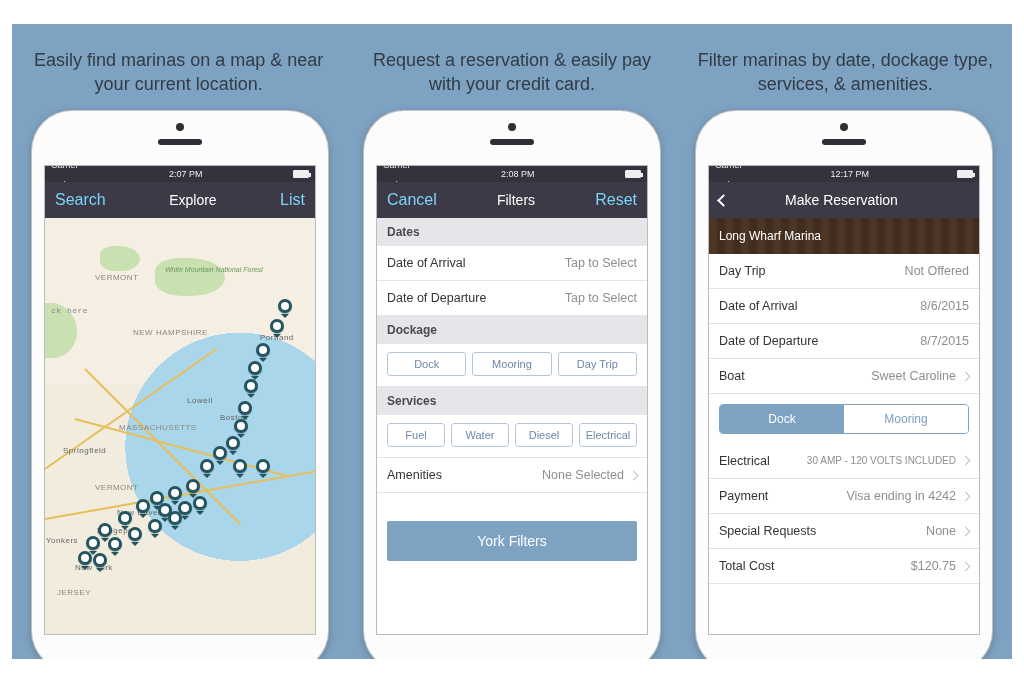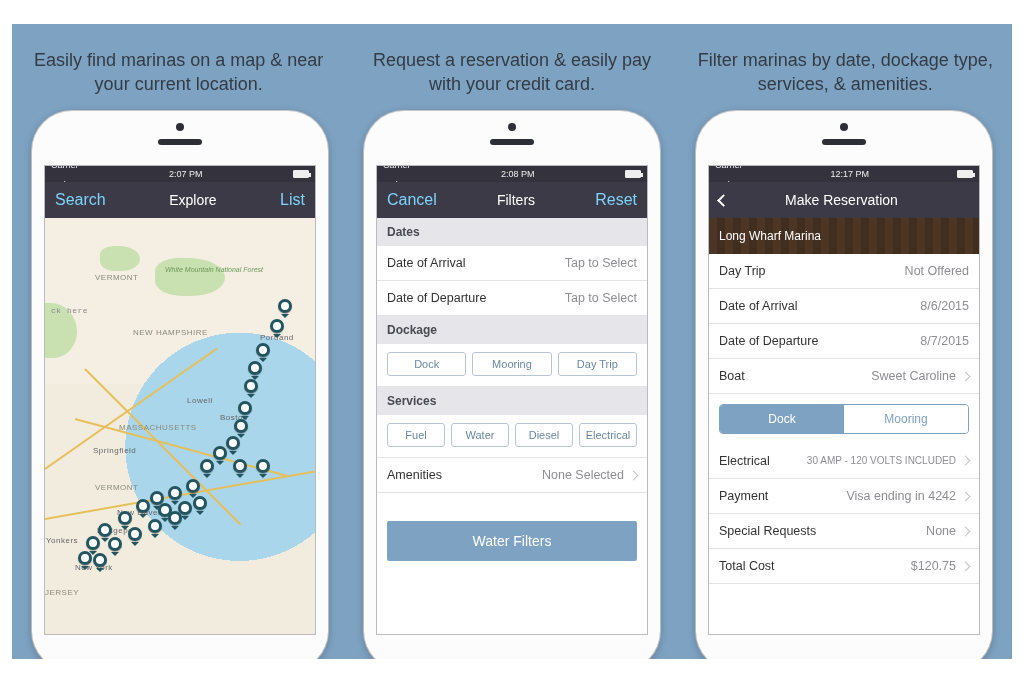--- a/index.html
+++ b/index.html
@@ -197,26 +197,26 @@
           <div class="road" style="left:0;top:300px;width:280px;transform:rotate(-10deg);"></div>
           <div class="road" style="left:0;top:250px;width:210px;transform:rotate(-35deg);"></div>
           <div class="road" style="left:30px;top:200px;width:220px;transform:rotate(15deg);"></div>
           <div class="road" style="left:40px;top:150px;width:220px;transform:rotate(45deg);"></div>
 
           <span class="landlabel" style="left:50px;top:55px;">VERMONT</span>
           <span class="park" style="left:120px;top:48px;">White Mountain National Forest</span>
           <span class="landlabel" style="left:88px;top:110px;">NEW HAMPSHIRE</span>
           <span class="landlabel" style="left:74px;top:205px;">MASSACHUSETTS</span>
           <span class="landlabel" style="left:50px;top:265px;">VERMONT</span>
-          <span class="landlabel" style="left:0px;top:370px;">JERSEY</span>
+          <span class="landlabel" style="left:12px;top:370px;">JERSEY</span>
           <span class="landlabel" style="left:6px;top:88px;color:#888;font-family:Liberation Mono, monospace;">ck here</span>
           <span class="landlabel" style="left:30px;top:345px;color:#666;">New York</span>
           <span class="landlabel" style="left:175px;top:195px;color:#666;">Boston</span>
           <span class="landlabel" style="left:215px;top:115px;color:#666;">Portland</span>
-          <span class="landlabel" style="left:48px;top:228px;color:#666;">Springfield</span>
+          <span class="landlabel" style="left:18px;top:228px;color:#666;">Springfield</span>
           <span class="landlabel" style="left:142px;top:178px;color:#666;">Lowell</span>
           <span class="landlabel" style="left:72px;top:290px;color:#666;">New Haven</span>
           <span class="landlabel" style="left:52px;top:308px;color:#666;">Bridgeport</span>
           <span class="landlabel" style="left:1px;top:318px;color:#666;">Yonkers</span>
 
           <div class="pin" style="left:240px;top:88px;"></div>
           <div class="pin" style="left:232px;top:108px;"></div>
           <div class="pin" style="left:218px;top:132px;"></div>
           <div class="pin" style="left:210px;top:150px;"></div>
           <div class="pin" style="left:206px;top:168px;"></div>
@@ -284,21 +284,21 @@
           <div class="chipsrow">
             <div class="chip">Fuel</div>
             <div class="chip">Water</div>
             <div class="chip">Diesel</div>
             <div class="chip">Electrical</div>
           </div>
           <div class="listrow">
             <span>Amenities</span>
             <span class="val"><span>None Selected</span><span class="chevr"></span></span>
           </div>
-          <div class="applybtn">Water Filters</div>
+          <div class="applybtn">York Filters</div>
         </div>
       </div>
     </div>
 
     <div class="phone">
       <div class="screen">
         <div class="statusbar">
           <div class="sb-left">
             <span>Carrier</span>
             <span>▲</span>

